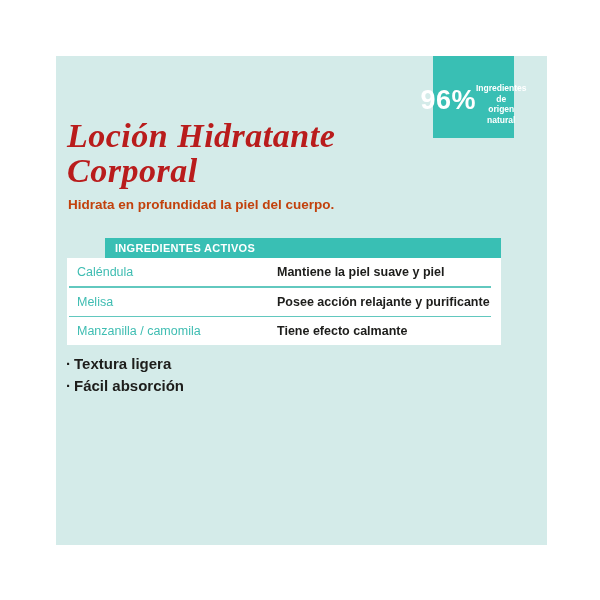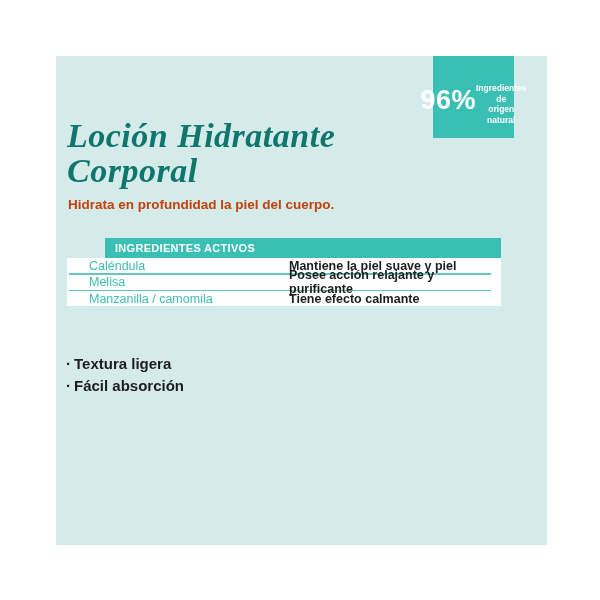--- a/index.html
+++ b/index.html
@@ -44,21 +44,21 @@
   
   .title {
     position: absolute;
     left: 11px; top: 62px;
     font-family: "Liberation Serif", "DejaVu Serif", serif;
     font-style: italic;
     font-weight: bold;
     font-size: 34px;
     line-height: 35px;
     letter-spacing: 0.5px;
-    color: #0f766e;
+    color: #b91c1c;
   }
   .subtitle {
     position: absolute;
     left: 12px; top: 141px;
     font-size: 13.5px;
     font-weight: 600;
     color: #c2410c;
   }
   
   .table {
@@ -75,24 +75,24 @@
     color: #ffffff;
     font-size: 11px;
     font-weight: bold;
     letter-spacing: 0.3px;
     margin-left: 38px;
   }
   .tbody { background: #ffffff; }
   .col1 { flex: 0 0 200px; }
   .col2 { flex: 1; }
   .trow {
-    height: 15px;
+    height: 28px;
     display: flex;
     align-items: center;
-    padding-left: 22px;
+    padding-left: 10px;
     font-size: 12.5px;
   }
   .ingredient { color: #3fbdb2; font-weight: 400; }
   .activity   { color: #1d1d1b; font-weight: 600; }
   .sep {
     height: 1.5px;
     background: #62c8bf;
     margin-left: 2px;
     margin-right: 10px;
   }

